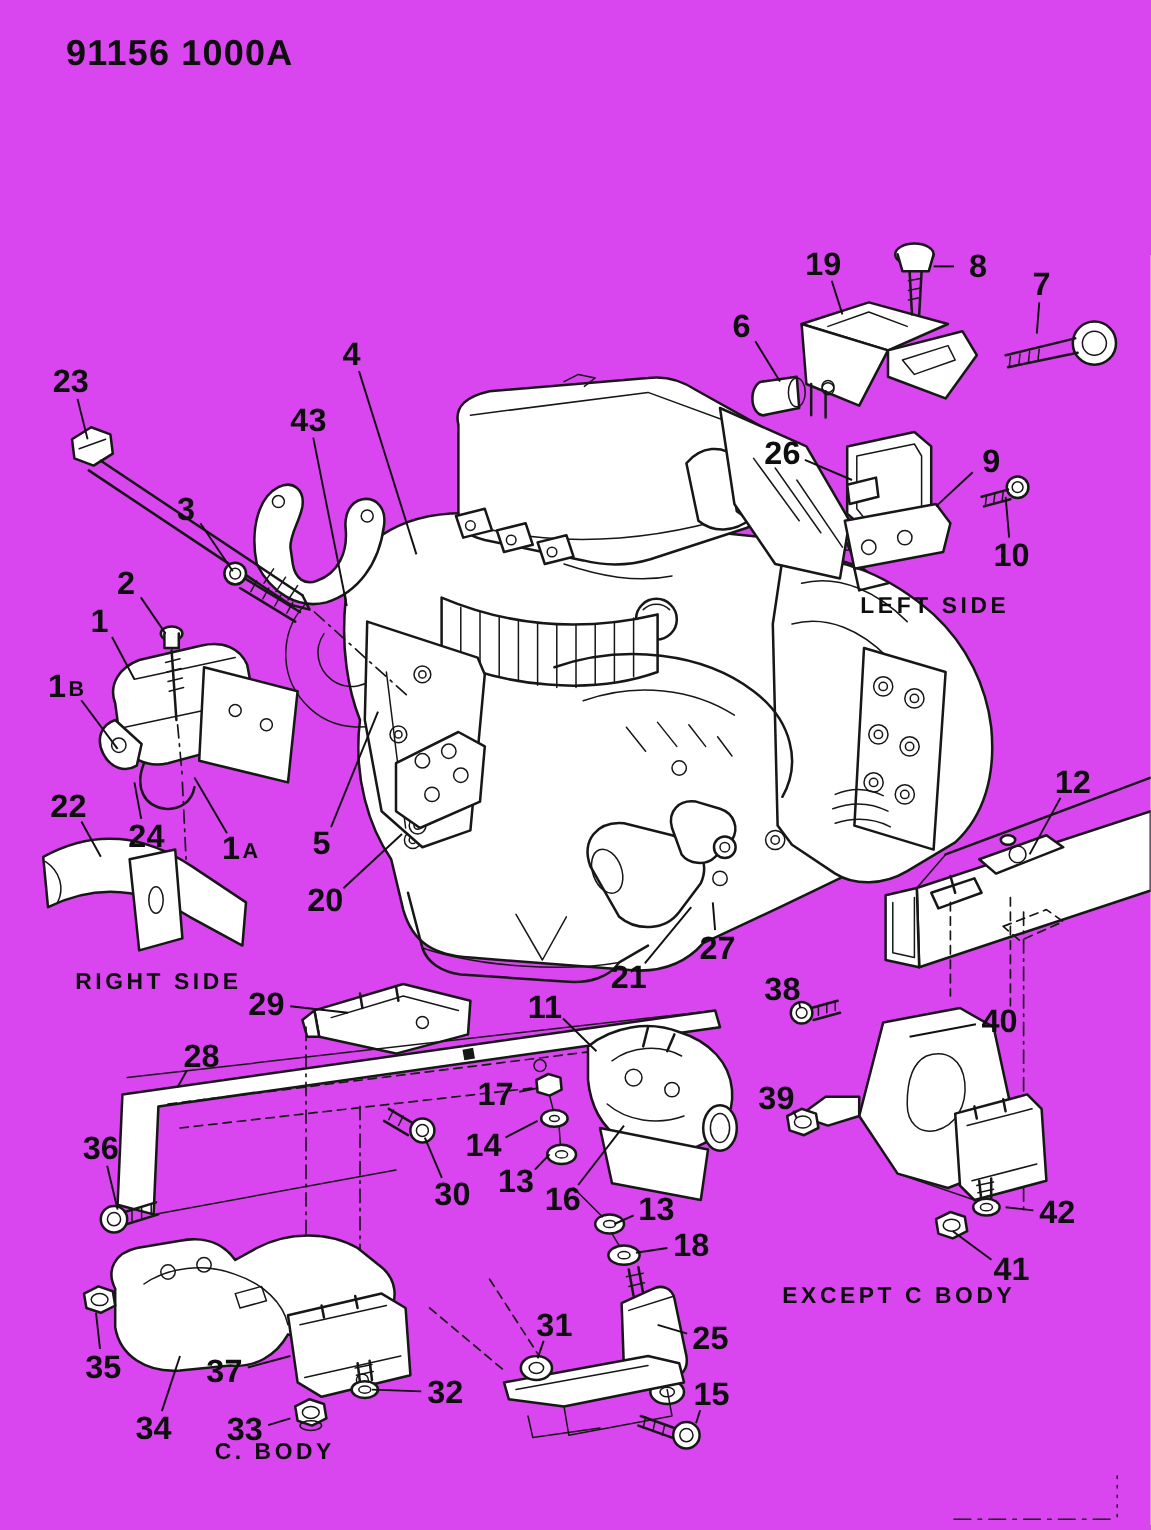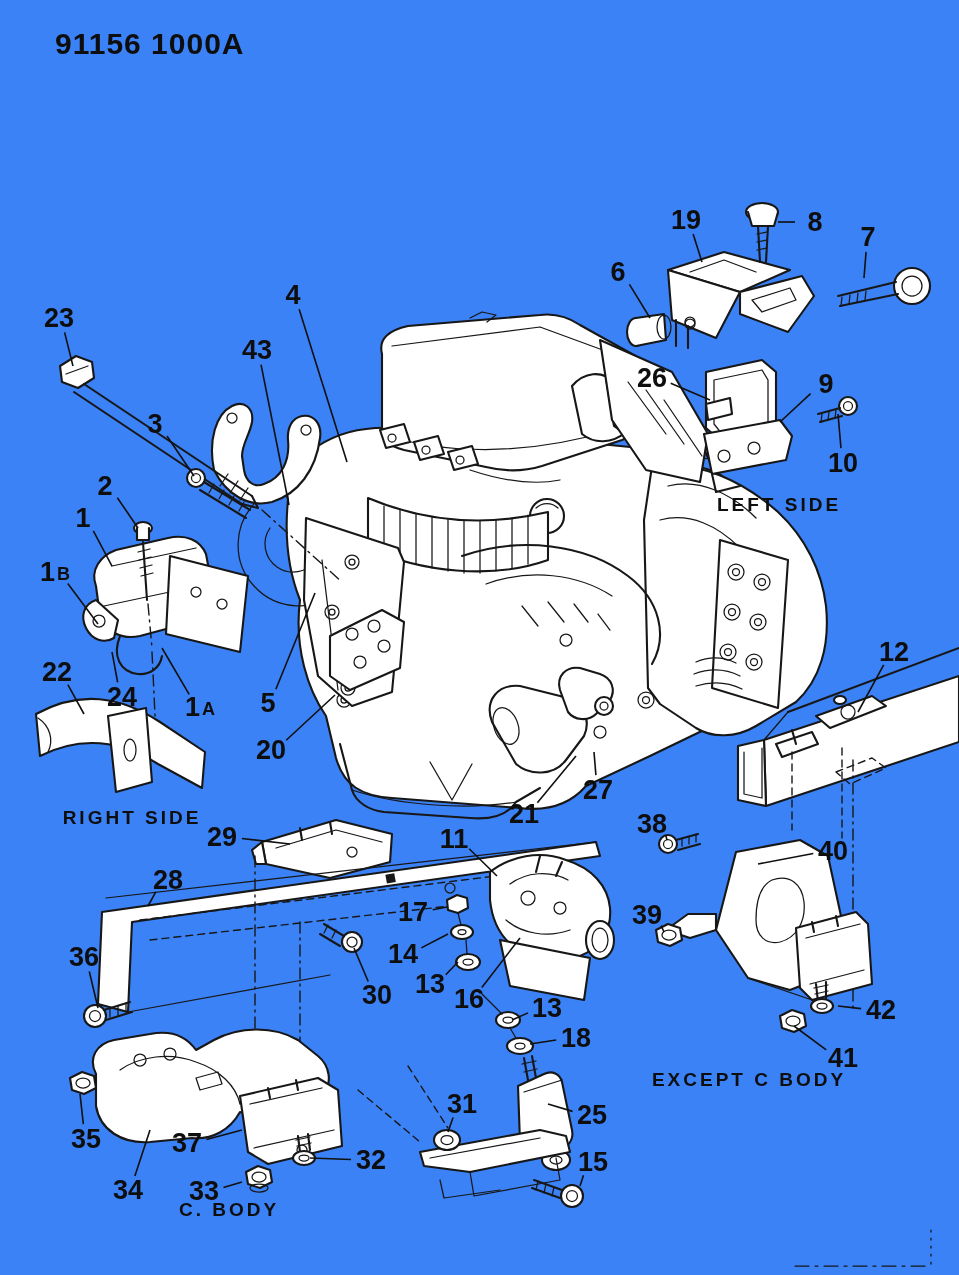--- a/index.html
+++ b/index.html
@@ -1,16 +1,16 @@
 <!DOCTYPE html>
 <html><head>
 <meta charset="utf-8">
 <style>
   html,body{margin:0;padding:0;background:#ffffff;}
-  .page{position:relative;width:959px;height:1275px;background:#3b82f6;overflow:hidden;}
+  .page{position:relative;width:959px;height:1275px;background:#d946ef;overflow:hidden;}
   svg{position:absolute;left:0;top:0;}
   .art{fill:none;stroke:#171717;stroke-width:2.1;stroke-linecap:round;stroke-linejoin:round}
   .artf{fill:#ffffff;stroke:#171717;stroke-width:2.1;stroke-linecap:round;stroke-linejoin:round}
   .thin{stroke-width:1.25}
   .dd{stroke-dasharray:11 5 2 5;stroke-width:1.4}
   .dash{stroke-dasharray:7 5;stroke-width:1.4}
   .leader{stroke:#101010;stroke-width:1.6;fill:none}
   .callout-text{font-family:"Liberation Sans",sans-serif;font-weight:800;font-size:27px;fill:#0e0e0e}
   .callout-suffix{font-size:18px;font-weight:700}
   .section-label{font-family:"Liberation Sans",sans-serif;font-weight:800;font-size:19px;letter-spacing:3px;fill:#0e0e0e}

